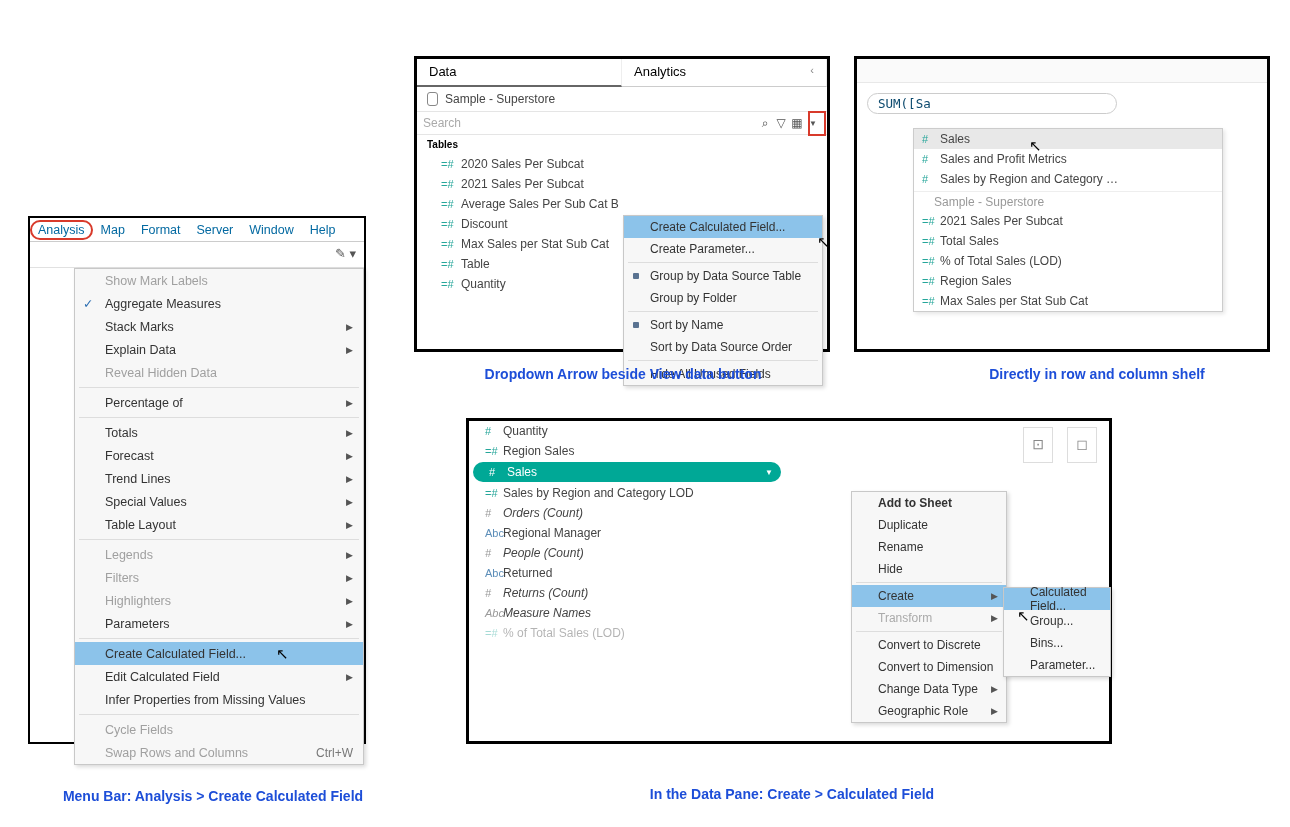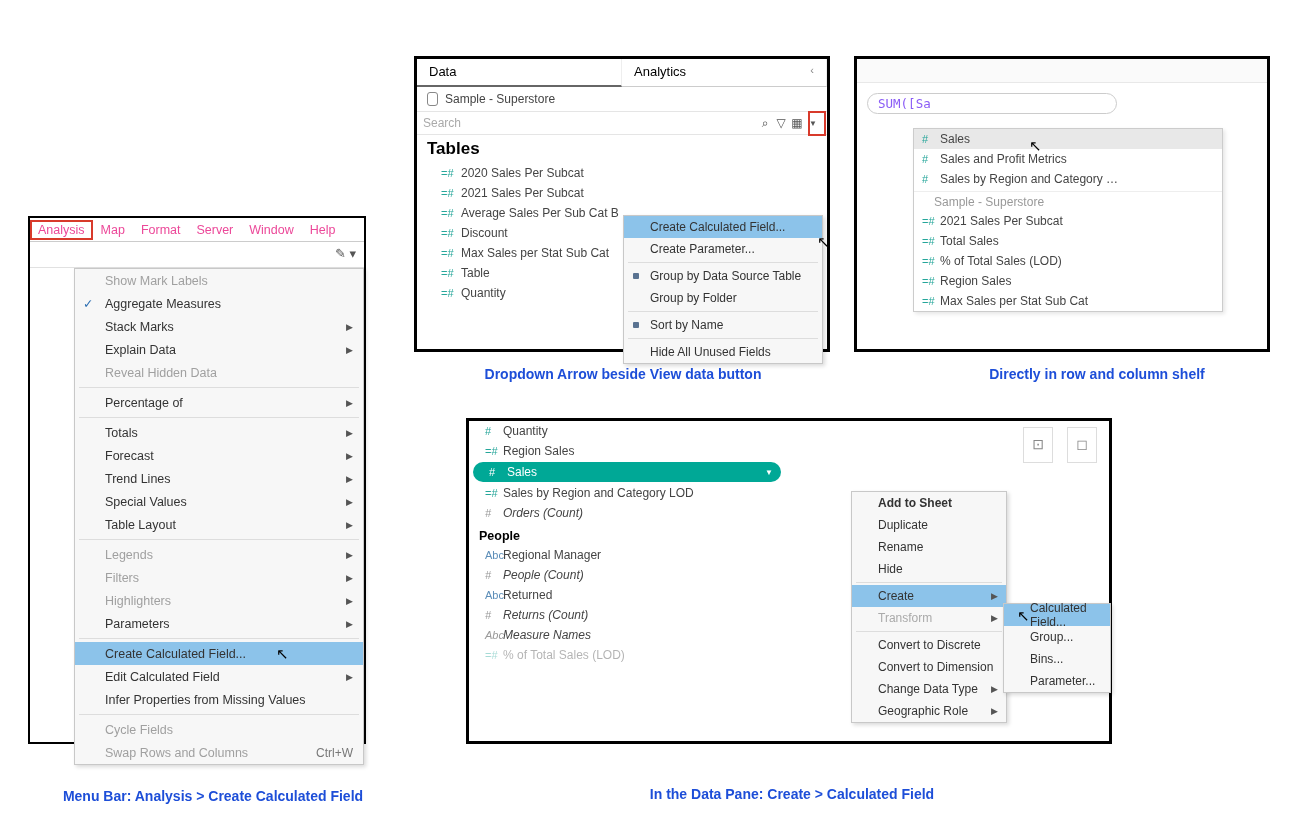--- a/index.html
+++ b/index.html
@@ -3,21 +3,21 @@
 <meta charset="utf-8">
 <style>
   * { box-sizing: border-box; font-family: "Segoe UI", Arial, sans-serif; }
   body { margin: 0; width: 1290px; height: 827px; background: #fff; position: relative; }
   .panel { position: absolute; background: #fff; border: 3px solid #000; }
   .caption { position: absolute; font-weight: bold; font-size: 14px; color: #1d4ed8; text-align: center; }
 
   
   #p1 { left: 28px; top: 216px; width: 338px; height: 528px; border-width: 2px; }
   .menubar { display: flex; height: 24px; border-bottom: 1px solid #ccc; font-size: 12.5px; align-items: center; }
-  .menubar span { padding: 3px 8px; color: #ec4899; cursor: default; }
+  .menubar span { padding: 3px 8px; color: #0369a1; cursor: default; border-radius: 10px; }
   .menubar .active { border: 2px solid #d83a2b; padding: 1px 6px; }
   .toolbar-row { height: 26px; border-bottom: 1px solid #e1e1e1; position: relative; }
   .toolbar-row .pencil { position: absolute; right: 8px; top: 4px; font-size: 13px; color: #555; }
   .menu-list { position: absolute; left: 44px; top: 50px; width: 290px; background: #f7f7f7; border: 1px solid #c8c8c8; box-shadow: 2px 2px 4px rgba(0,0,0,0.15); }
   .menu-item { display: flex; align-items: center; height: 23px; font-size: 12.5px; color: #333; padding-left: 30px; padding-right: 8px; position: relative; }
   .menu-item.disabled { color: #a0a0a0; }
   .menu-item.highlight { background: #8cc3ea; }
   .menu-item .check { position: absolute; left: 8px; color: #2a6db1; }
   .menu-item .arrow { position: absolute; right: 10px; font-size: 9px; color: #555; }
   .menu-item .shortcut { position: absolute; right: 10px; color: #777; font-size: 12px; }
@@ -30,54 +30,54 @@
   .tabrow .tab { flex: 1; text-align: left; padding: 5px 12px; font-size: 13px; border-bottom: 1px solid #ccc; border-right: 1px solid #eee; }
   .tabrow .tab.sel { font-weight: 500; border-bottom: 2px solid #666; }
   .tabrow .tab .chev { float: right; color: #888; font-size: 11px; }
   .dsrow { height: 24px; padding: 4px 10px; font-size: 12px; color: #444; display: flex; align-items: center; }
   .dsrow .cyl { width: 11px; height: 14px; border: 1px solid #888; border-radius: 3px; margin-right: 7px; }
   .searchrow { height: 24px; border-top: 1px solid #e5e5e5; border-bottom: 1px solid #e5e5e5; display: flex; align-items: center; padding: 0 6px; font-size: 12px; color: #aaa; position: relative; }
   .searchrow .sp { flex: 1; }
   .searchrow .ic { width: 16px; text-align: center; color: #555; font-size: 12px; }
   .searchrow .redbox { position: absolute; right: 1px; top: -1px; width: 18px; height: 25px; border: 2px solid #d83a2b; }
   .searchrow .dd { font-size: 8px; color: #555; }
-  .section-title { font-size: 17px; font-weight: 600; padding: 4px 10px; }
+  .section-title { font-size: 10px; font-weight: 600; padding: 4px 10px; }
   .frow { height: 20px; font-size: 12px; padding-left: 24px; color: #444; display: flex; align-items: center; }
   .frow .ficon { color: #26a69a; width: 16px; font-size: 11px; margin-right: 4px; }
   .ctx-menu { position: absolute; right: 4px; top: 160px; width: 200px; background: #f7f7f7; border: 1px solid #c8c8c8; box-shadow: 2px 2px 4px rgba(0,0,0,0.15); }
   .p2ctx { top: 156px; }
   .ctx-item { height: 22px; font-size: 12px; padding: 3px 10px 3px 26px; color: #333; position: relative; display: flex; align-items: center; }
   .ctx-item.hl { background: #8cc3ea; }
   .ctx-item .dot { position: absolute; left: 9px; width: 6px; height: 6px; background: #5a7391; border-radius: 1px; }
   .ctx-sep { height: 1px; background: #ddd; margin: 2px 4px; }
 
   
   #p3 { left: 854px; top: 56px; width: 416px; height: 296px; }
   .shelf-top { height: 24px; border-bottom: 1px solid #e8e8e8; background: #fafafa; }
   .shelf-row { padding: 10px; }
-  .pill { display: inline-block; border: 1px solid #ccc; border-radius: 12px; min-width: 250px; padding: 2px 10px; font-size: 12.5px; font-family: "Consolas", monospace; color: #8b5cf6; }
+  .pill { display: inline-block; border: 1px solid #ccc; border-radius: 12px; min-width: 250px; padding: 2px 10px; font-size: 12.5px; font-family: "Consolas", monospace; color: #0c4a6e; }
   .suggest { margin: 4px 0 0 56px; width: 310px; border: 1px solid #ccc; background: #fff; box-shadow: 2px 2px 4px rgba(0,0,0,0.1); }
   .srow { height: 20px; font-size: 12px; font-family: "Consolas", monospace; padding: 2px 8px; display: flex; align-items: center; color: #444; }
   .srow.sel { background: #e8e8e8; }
   .srow.header { color: #999; font-family: "Segoe UI", Arial, sans-serif; padding-left: 20px; border-top: 1px solid #eee; margin-top: 2px; }
   .srow .sicon { color: #26a69a; width: 18px; font-size: 11px; }
 
   
   #p4 { left: 466px; top: 418px; width: 646px; height: 326px; }
   .p4-left { position: absolute; left: 0; top: 0; width: 320px; height: 100%; }
   .p4row { height: 20px; font-size: 12px; padding-left: 16px; display: flex; align-items: center; color: #444; }
   .p4row .ic4 { width: 18px; color: #26a69a; font-size: 11px; }
   .p4row.italic { font-style: italic; }
   .p4row.italic .ic4 { color: #999; }
   .p4row.green { background: #00a896; color: #fff; border-radius: 10px; margin: 1px 8px 1px 4px; }
   .p4row.green .ic4 { color: #fff; }
   .p4row.green .ddw { color: #fff; margin-left: auto; margin-right: 8px; font-size: 8px; }
   .p4head { font-size: 12.5px; font-weight: 600; padding: 6px 10px 2px; }
   .p4-ctx1 { position: absolute; left: 382px; top: 70px; width: 156px; background: #f7f7f7; border: 1px solid #c8c8c8; box-shadow: 2px 2px 4px rgba(0,0,0,0.15); }
-  .p4-ctx2 { position: absolute; left: 534px; top: 182px; width: 108px; background: #f7f7f7; border: 1px solid #c8c8c8; box-shadow: 2px 2px 4px rgba(0,0,0,0.15); }
+  .p4-ctx2 { position: absolute; left: 534px; top: 166px; width: 108px; background: #f7f7f7; border: 1px solid #c8c8c8; box-shadow: 2px 2px 4px rgba(0,0,0,0.15); }
   .cardicons { position: absolute; right: 12px; top: 6px; display: flex; gap: 14px; }
   .cardicons .ci { width: 30px; height: 36px; border: 1px solid #ddd; display: flex; flex-direction: column; align-items: center; justify-content: center; font-size: 14px; color: #888; }
   .cardicons .ci .lbl { font-size: 8px; margin-top: 2px; color: #aaa; }
 
   .p4arrow { position: absolute; right: 8px; font-size: 9px; color: #555; }
 </style>
 </head>
 <body>
 
 <div id="p1" class="panel">
@@ -238,20 +238,23 @@
         <span>Group by Data Source Table</span>
       </div>
       <div class="ctx-item">
         <span>Group by Folder</span>
       </div>
       <div class="ctx-sep"></div>
       <div class="ctx-item">
         <span class="dot"></span>
         <span>Sort by Name</span>
       </div>
+      <div class="ctx-item">
+        <span>Sort by Data Source Order</span>
+      </div>
       <div class="ctx-sep"></div>
       <div class="ctx-item">
         <span>Hide All Unused Fields</span>
       </div>
     </div>
   <span class="cursor" style="left:400px; top:174px;">↖</span>
 </div>
 <div class="caption" style="left:450px; top:366px; width:346px;">Dropdown Arrow beside View data button</div>
 
 <div id="p3" class="panel">
@@ -318,21 +321,20 @@
         <span class="ddw">▼</span>
       </div>
       <div class="p4row">
         <span class="ic4" style="">=#</span>
         <span>Sales by Region and Category LOD</span>
       </div>
       <div class="p4row italic">
         <span class="ic4" style="">#</span>
         <span>Orders (Count)</span>
       </div>
-      <div class="p4head">People</div>
       <div class="p4row">
         <span class="ic4" style="color:#5b8db8">Abc</span>
         <span>Regional Manager</span>
       </div>
       <div class="p4row italic">
         <span class="ic4" style="">#</span>
         <span>People (Count)</span>
       </div>
       <div class="p4row">
         <span class="ic4" style="color:#5b8db8">Abc</span>

